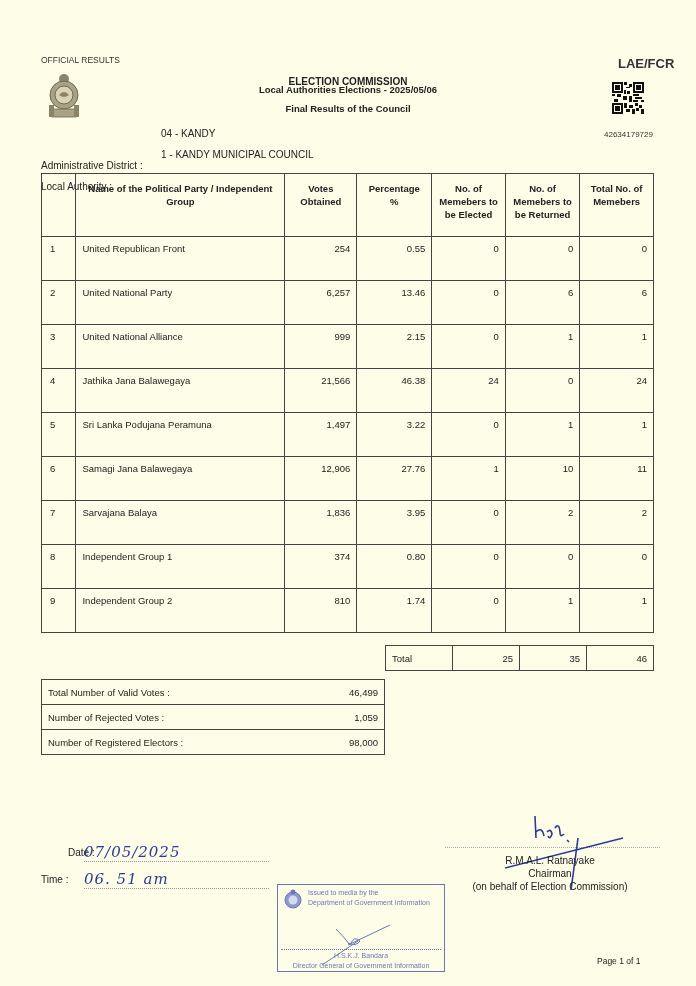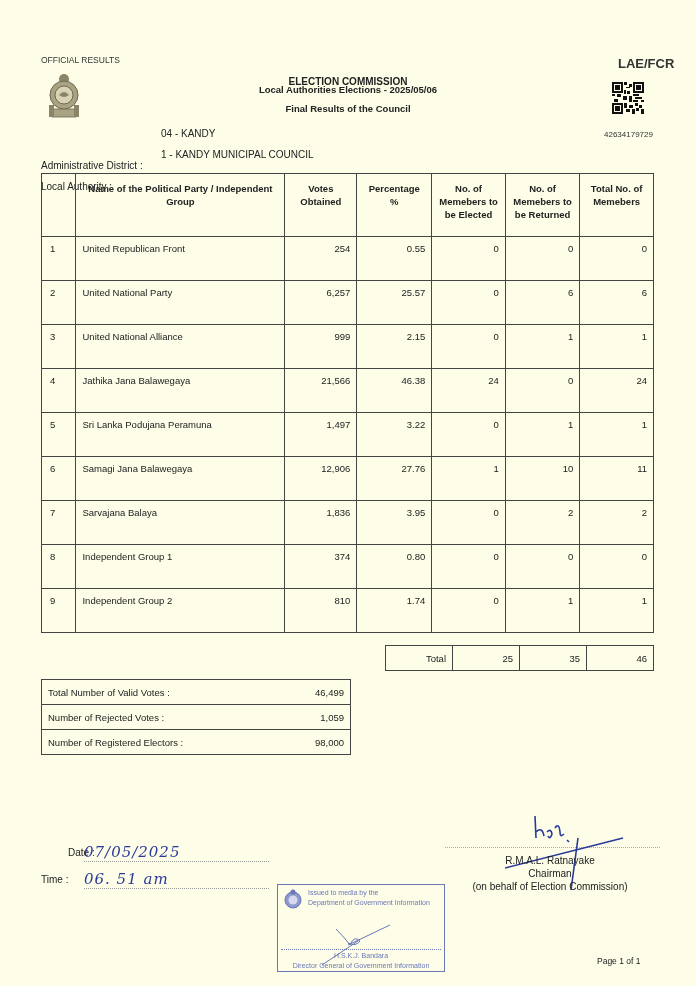--- a/index.html
+++ b/index.html
@@ -41,25 +41,25 @@
   .col-pct { width: 66px; }
   .col-e { width: 66px; }
   .col-r { width: 67px; }
   .col-t { width: 66px; }
 
   table.total {
     position: absolute; left: 385px; top: 645px; width: 269px;
     border-collapse: collapse; font-size: 9.5px;
   }
   table.total td { border: 1.5px solid #444; height: 24px; padding: 0 6px; }
-  table.total td.lbl { text-align: right; width: 54px; margin-top: 36px; }
+  table.total td.lbl { text-align: left; width: 54px; margin-top: 36px; }
   table.total td.num { text-align: right; }
 
   table.summary {
-    position: absolute; left: 41px; top: 679px; width: 310px;
+    position: absolute; left: 41px; top: 679px; width: 344px;
     border-collapse: collapse; font-size: 9.5px;
   }
   table.summary td { border: 1.5px solid #444; height: 24px; padding: 0 6px; }
   table.summary td.num { text-align: right; width: 80px; border-left: none; }
   table.summary td.lbl { border-right: none; }
 
   .dl { left: 41px; font-size: 10px; }
   .hand { font-family: "DejaVu Serif", serif; font-style: italic; color: #2a3a9a; font-size: 15px; letter-spacing: 1px; }
   .dots { border-bottom: 1.5px dotted #999; }
   .date-lbl { top: 847px; padding-left: 27px; }
@@ -161,21 +161,21 @@
       <td class="num">254</td>
       <td class="num">0.55</td>
       <td class="num">0</td>
       <td class="num">0</td>
       <td class="num">0</td>
     </tr>
     <tr>
       <td class="idx">2</td>
       <td>United National Party</td>
       <td class="num">6,257</td>
-      <td class="num">25.57</td>
+      <td class="num">13.46</td>
       <td class="num">0</td>
       <td class="num">6</td>
       <td class="num">6</td>
     </tr>
     <tr>
       <td class="idx">3</td>
       <td>United National Alliance</td>
       <td class="num">999</td>
       <td class="num">2.15</td>
       <td class="num">0</td>

